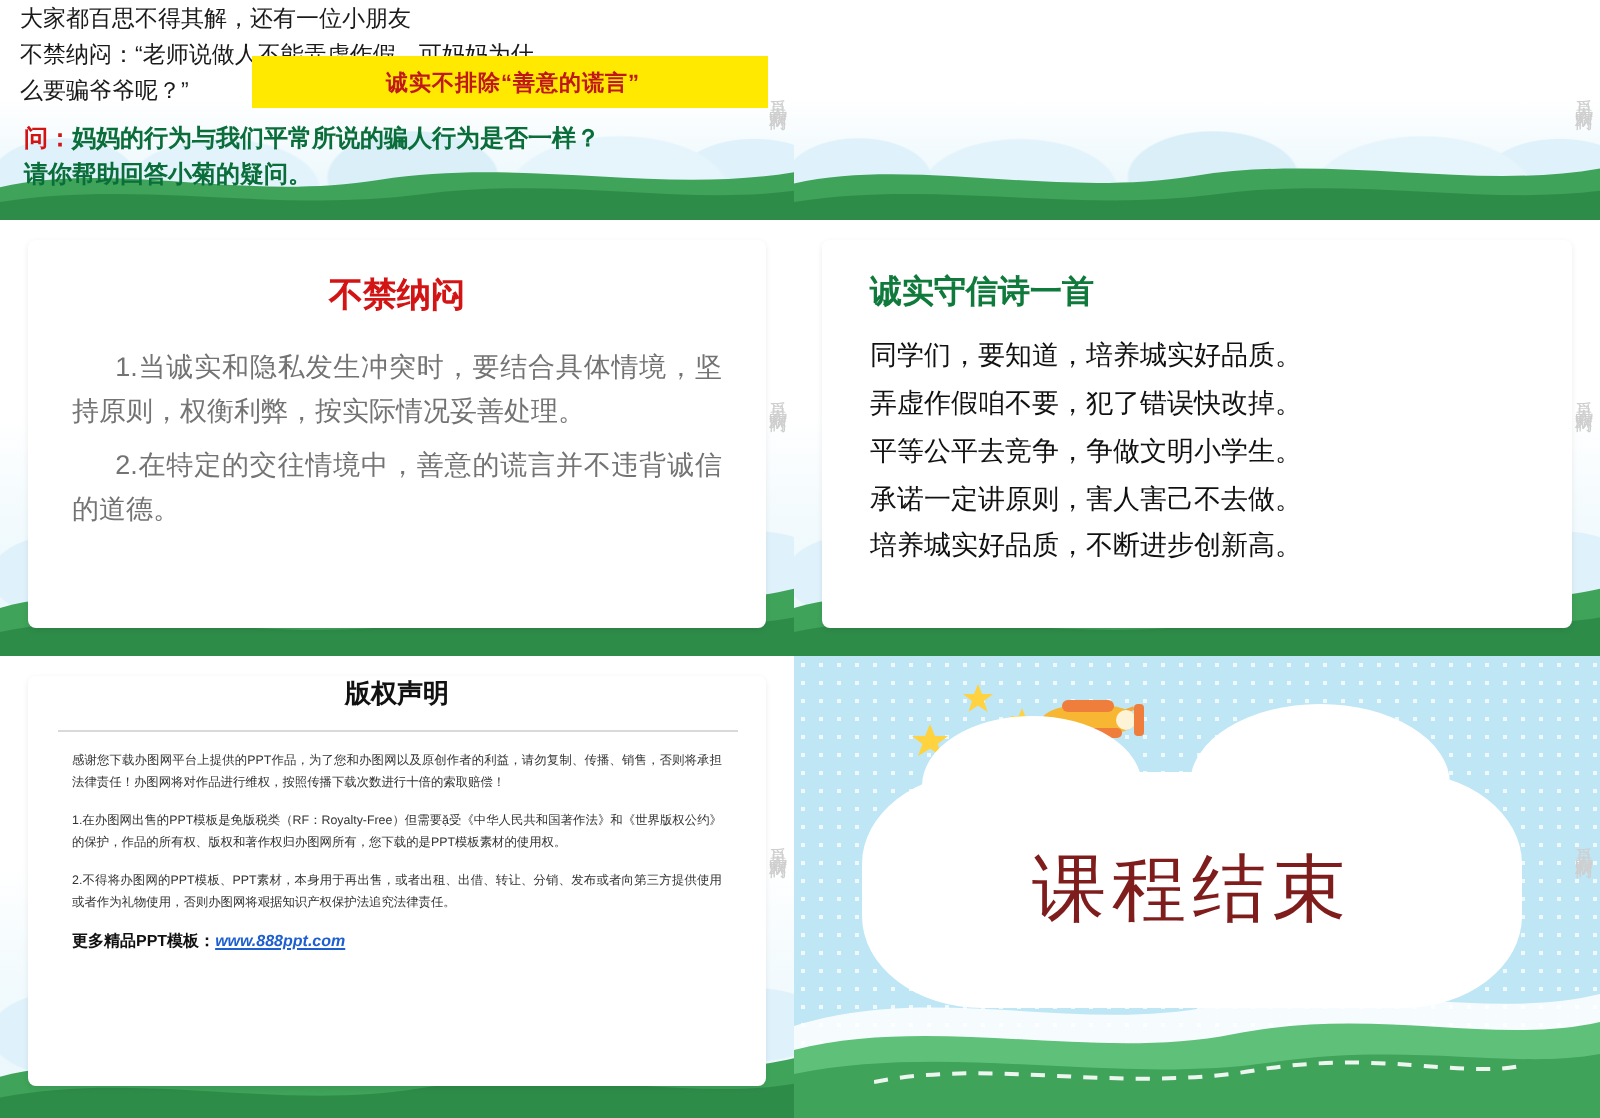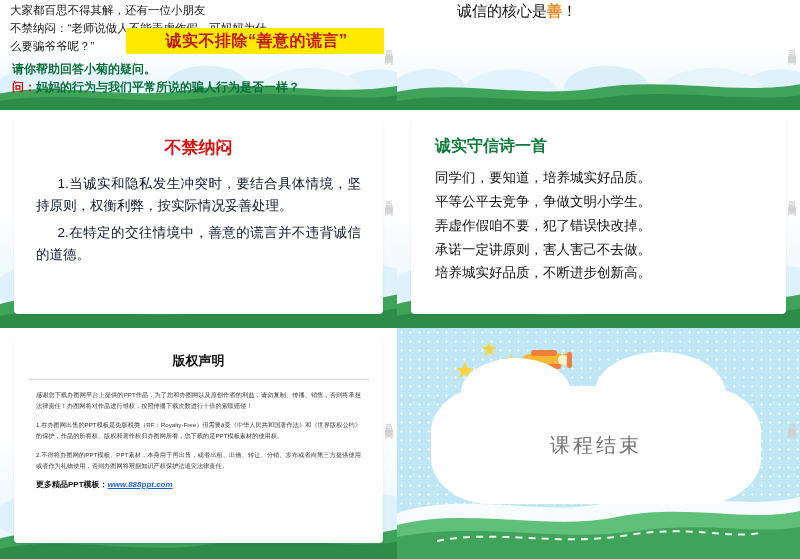--- a/index.html
+++ b/index.html
@@ -64,55 +64,55 @@
     font-size: 11.5px; color: #1a1a1a; line-height: 1.55;
   }
   .tl-text .ind { text-indent: 0; }
   .highlight-band {
     position: absolute; left: 126px; top: 28px; width: 258px; height: 26px;
     background: #ffe900;
     display: flex; align-items: center; justify-content: center;
     border-left: 3px solid #ffe900;
   }
   .highlight-band span {
-    color: #c01818; font-weight: bold; font-size: 16px; letter-spacing: 0.5px;
+    color: #c01818; font-weight: bold; font-size: 11px; letter-spacing: 0.5px;
   }
   .tl-green {
     position: absolute; left: 12px; top: 60px; right: 8px;
     color: #0a6e3a; font-weight: bold; font-size: 12px; line-height: 1.5;
   }
   .tl-green .q { color: #d31414; }
 
   
   .tr-line {
     position: absolute; left: 60px; top: 0px;
     font-size: 15px; color: #111; line-height: 1.4;
   }
   .tr-line b.orange { color: #e8861a; font-weight: bold; }
 
   
   .ml-title {
     text-align: center; color: #d31414; font-weight: bold;
     font-size: 17px; margin-top: 16px;
   }
   .ml-body {
-    margin: 14px 22px 0 22px; font-size: 13.5px; color: #0f172a;
+    margin: 14px 22px 0 22px; font-size: 13.5px; color: #737373;
     line-height: 1.65; text-align: justify;
   }
   .ml-body p { margin: 0 0 4px 0; text-indent: 1.6em; }
 
   
   .mr-title {
     margin: 16px 0 0 24px; color: #0f7a3c; font-weight: bold; font-size: 16px;
   }
   .mr-body { margin: 10px 22px 0 24px; font-size: 13.5px; color: #111; line-height: 1.62; }
   .mr-body p { margin: 0 0 2px 0; }
 
   
-  .bl-title { text-align:center; font-weight: bold; font-size: 13px; color:#111; margin-top: 14px; }
+  .bl-title { text-align:center; font-weight: bold; font-size: 13px; color:#111; margin-top: 0; }
   .bl-sep { width: 340px; height: 1px; background: #d9d9d9; margin: 9px auto 0 auto; }
   .bl-body { margin: 9px 22px 0 22px; font-size: 6.2px; color: #333; line-height: 1.85; text-align: justify; }
   .bl-body p { margin: 0 0 7px 0; }
   .bl-more { margin: 6px 22px 0 22px; font-size: 8px; font-weight: bold; color: #111; }
   .bl-more a { color: #1d5fd0; text-decoration: underline; font-style: italic; }
 
   
   .br-bg { position:absolute; inset:0; background: #bfe6f5; }
   .br-dots {
     position:absolute; inset:0;
@@ -128,21 +128,21 @@
     background:#fff; border-radius: 50%;
   }
   .br-cloudcard:after {
     content:""; position:absolute; right: 36px; top: -34px; width: 130px; height: 80px;
     background:#fff; border-radius: 50%;
   }
   .br-cloudcard .inner {
     position: absolute; inset: 0; display:flex; align-items:center; justify-content:center;
     z-index: 3;
   }
-  .br-end { font-size: 20px; color: #737373; letter-spacing: 3px; }
+  .br-end { font-size: 37px; color: #7f1d1d; letter-spacing: 3px; }
   .br-bottom {
     position:absolute; left:0; right:0; bottom:0; height: 86px;
   }
   .br-bottom svg { display:block; width:100%; height:100%; }
   .plane { position:absolute; left: 100px; top: 12px; }
   .stars { position:absolute; left: 58px; top: 10px; }
   .dashline { position:absolute; left: 40px; bottom: 12px; right: 40px; height: 20px; }
 </style>
 </head>
 <body>
@@ -163,42 +163,39 @@
       <div class="ind">大家都百思不得其解，还有一位小朋友</div>
       <div class="ind">不禁纳闷：“老师说做人不能弄虚作假，可妈妈为什</div>
       <div class="ind">么要骗爷爷呢？”</div>
     </div>
 
     <div class="highlight-band">
       <span>诚实不排除“善意的谎言”</span>
     </div>
 
     <div class="tl-green">
-      <div>请你帮助回答小菊的疑问。</div>
       <div>
         <span class="q">问：</span><span>妈妈的行为与我们平常所说的骗人行为是否一样？</span>
       </div>
+      <div>请你帮助回答小菊的疑问。</div>
     </div>
 
     <div class="watermark">觅品素材网</div>
   </div>
 
   <div class="slide s-tr">
     <div class="sky"></div>
     <div class="cloudband"></div>
     <div class="grasswrap">
       <svg viewBox="0 0 403 40" preserveAspectRatio="none" aria-hidden="true">
         <path d="M0 20 C60 6 130 28 200 16 C270 4 340 24 403 12 L403 40 L0 40 Z" fill="#3fa35a"></path>
         <path d="M0 30 C70 18 140 36 210 26 C280 16 345 32 403 24 L403 40 L0 40 Z" fill="#2e8c49"></path>
       </svg>
     </div>
 
-    <div class="tr-line">
-      <span>诚信的核心是</span><b class="orange">善</b><span>！</span>
-    </div>
 
     <div class="watermark">觅品素材网</div>
   </div>
 
   <div class="slide s-ml">
     <div class="sky"></div>
     <div class="cloudband"></div>
     <div class="grasswrap" style="height:22%">
       <svg viewBox="0 0 397 40" preserveAspectRatio="none" aria-hidden="true">
         <path d="M0 20 C60 6 130 28 200 16 C270 4 340 24 397 12 L397 40 L0 40 Z" fill="#3fa35a"></path>
@@ -224,22 +221,22 @@
       <svg viewBox="0 0 403 40" preserveAspectRatio="none" aria-hidden="true">
         <path d="M0 20 C60 6 130 28 200 16 C270 4 340 24 403 12 L403 40 L0 40 Z" fill="#3fa35a"></path>
         <path d="M0 30 C70 18 140 36 210 26 C280 16 345 32 403 24 L403 40 L0 40 Z" fill="#2e8c49"></path>
       </svg>
     </div>
 
     <div class="card" style="left:14px; top:10px; right:14px; bottom:14px;">
       <div class="mr-title">诚实守信诗一首</div>
       <div class="mr-body">
         <p>同学们，要知道，培养城实好品质。</p>
+        <p>弄虚作假咱不要，犯了错误快改掉。</p>
         <p>平等公平去竞争，争做文明小学生。</p>
-        <p>弄虚作假咱不要，犯了错误快改掉。</p>
         <p>承诺一定讲原则，害人害己不去做。</p>
         <p>培养城实好品质，不断进步创新高。</p>
       </div>
     </div>
 
     <div class="watermark">觅品素材网</div>
   </div>
 
   <div class="slide s-bl">
     <div class="sky"></div>

